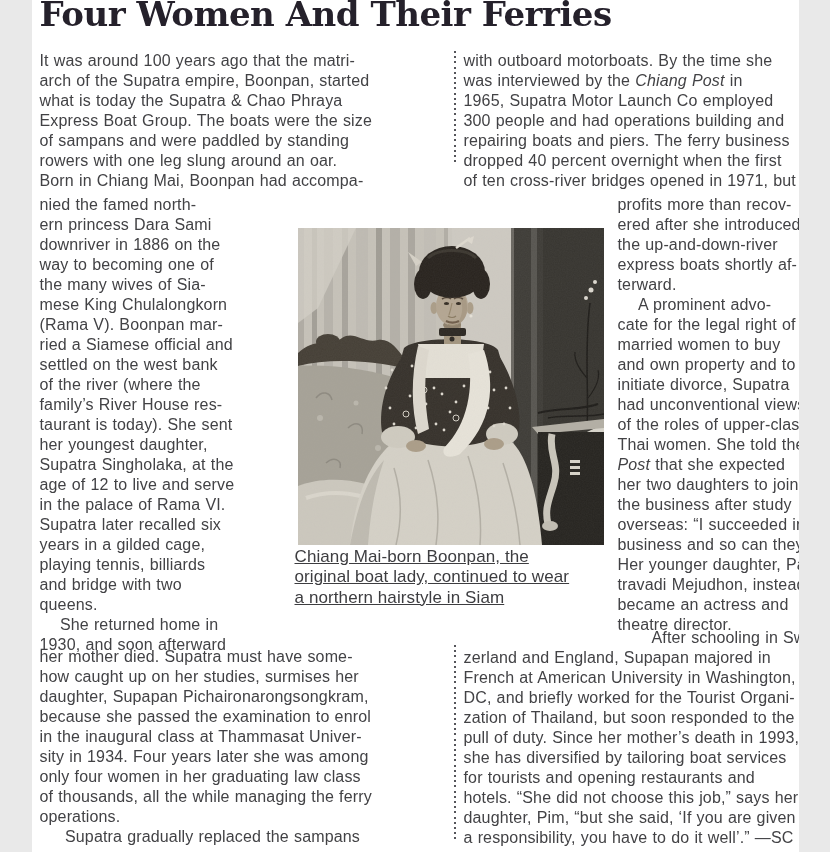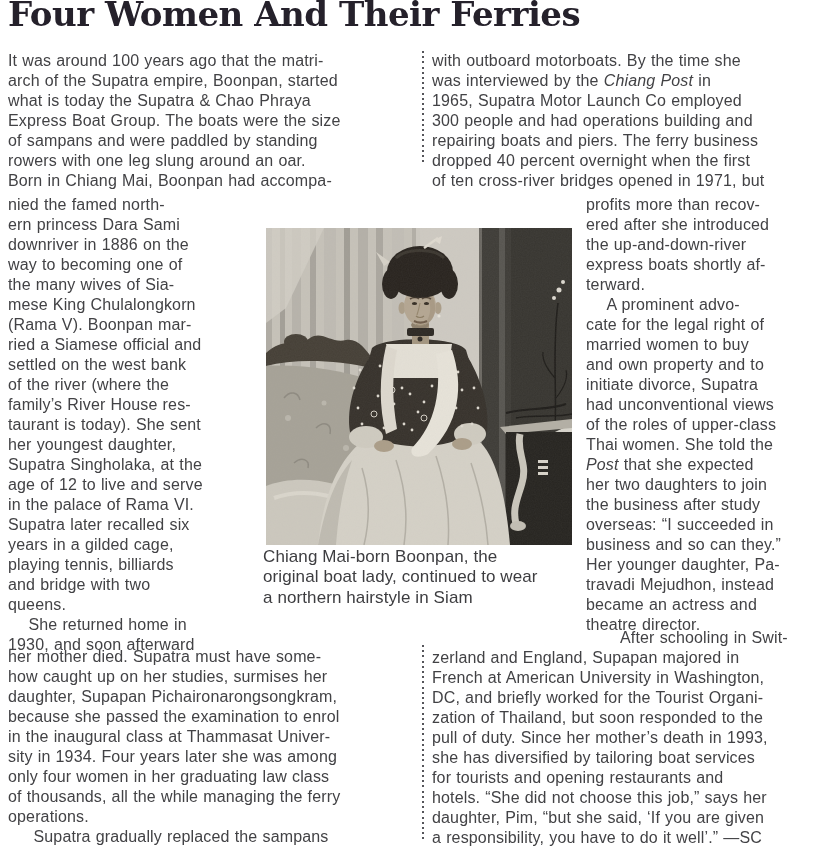--- a/index.html
+++ b/index.html
@@ -4,36 +4,36 @@
 <style>
   :root{
     --title-ink:#25212b;
     --body-ink:#424245;
     --caption-ink:#3d3d40;
     --divider-dot:#55555a;
     --page-bg:#ffffff;
   }
   html,body{margin:0;padding:0;background:#e9e9e9;}
   .page{
-    position:relative;width:830px;height:852px;background:var(--page-bg);
+    position:relative;width:767px;height:852px;background:var(--page-bg);
     font-family:"Liberation Sans",sans-serif;overflow:hidden;margin:0 auto;
   }
   .headline{
     position:absolute;left:8px;top:-6px;margin:0;
     font-family:"DejaVu Serif",serif;font-weight:bold;font-size:34px;
     letter-spacing:-0.5px;color:var(--title-ink);white-space:nowrap;
   }
   .tcol{
     position:absolute;font-size:16px;line-height:20px;color:var(--body-ink);
     letter-spacing:0.15px;word-spacing:0.5px;white-space:nowrap;
   }
   .caption{
     position:absolute;left:263px;top:547px;width:330px;
     font-size:17px;line-height:20.4px;color:var(--caption-ink);
-    letter-spacing:0.1px;white-space:nowrap;
+    letter-spacing:0.1px;white-space:nowrap;text-decoration:underline;
   }
   .divider{
     position:absolute;left:422px;width:2px;
     background-image:repeating-linear-gradient(to bottom,var(--divider-dot) 0 2px,transparent 2px 5.2px);
   }
   .divider.seg1{top:51px;height:113px;}
   .divider.seg2{top:645px;height:198px;}
   .photo{
     position:absolute;left:266px;top:228px;width:306px;height:317px;margin:0;
     line-height:0;

